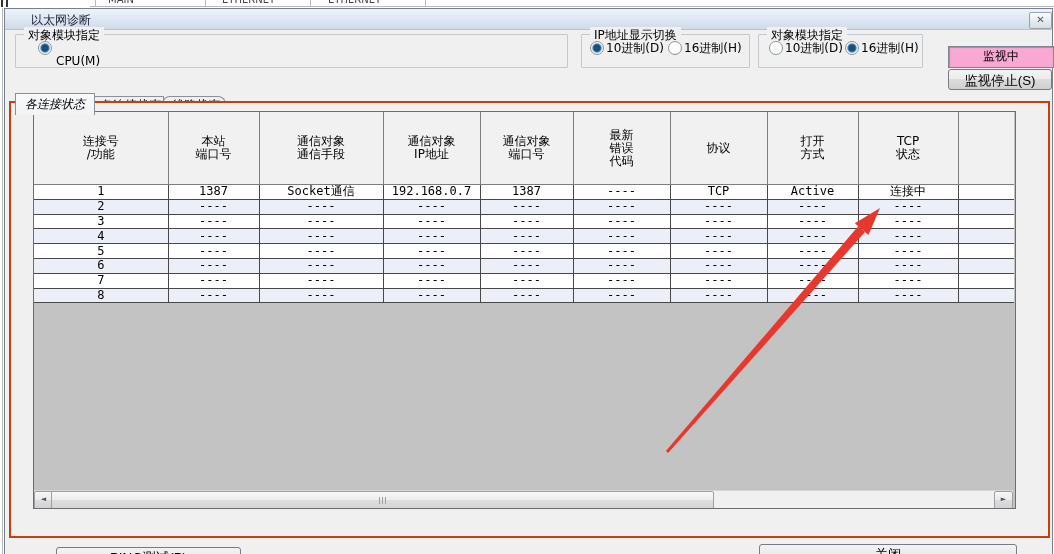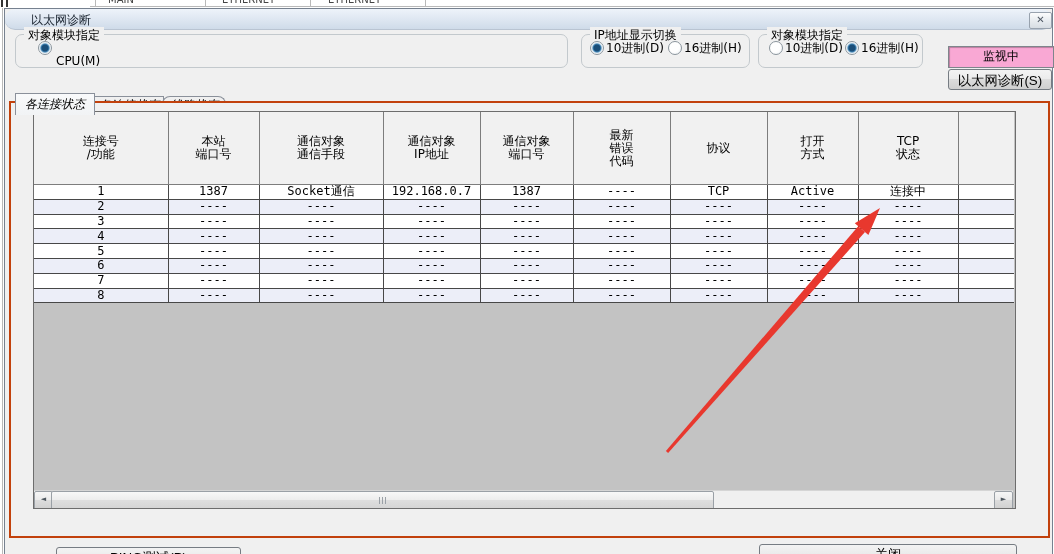--- a/index.html
+++ b/index.html
@@ -10,28 +10,28 @@
   
   #backdrop-top{left:0;top:0;width:1054px;height:8px;background:#fff;overflow:hidden;}
   .bd-frag{position:absolute;top:-6px;color:#444;font-size:10px;white-space:nowrap;}
   .bd-line{position:absolute;background:#b9b9b9;}
   #backdrop-left{left:0;top:8px;width:4px;height:546px;background:#fff;overflow:hidden;}
 
   
   #dialog{left:4px;top:8px;width:1047px;height:546px;background:#f0f0f0;border:1px solid #76818f;}
   #titlebar{left:0;top:0;width:100%;height:20px;
             background:linear-gradient(#eef3fa,#dde6f1 55%,#cfdbe9);
-            border-bottom:1px solid #b9c4d2;border-radius:10px;}
+            border-bottom:1px solid #b9c4d2;}
   #title-text{position:absolute;left:26px;top:3px;color:#18222e;}
   #close-btn{position:absolute;right:0px;top:3px;width:21px;height:15px;border:1px solid #98a2ae;border-radius:2px;
              background:linear-gradient(#fbfcfd,#e8ecf0 50%,#d7dde3);text-align:center;line-height:13px;
              color:#4e5864;font-weight:bold;font-size:10px;}
 
   
-  .groupbox{border:1px solid #c3c9cd;border-radius:7px;background:#f0f0f0;}
+  .groupbox{border:1px solid #c3c9cd;border-radius:1px;background:#f0f0f0;}
   .groupbox>.gb-label{position:absolute;top:-8px;left:8px;background:#f0f0f0;padding:0 4px;white-space:nowrap;}
   .radio{position:absolute;width:12px;height:12px;border-radius:50%;border:1px solid #8b959d;
          background:radial-gradient(circle at 35% 30%,#ffffff 55%,#e9eef2);}
   .radio.on{background:radial-gradient(circle at 50% 50%,#1a4e79 0 3px,#3f83b4 4px,#d2e3ef 5px,#fff 6px);}
   .radio-label{position:absolute;white-space:nowrap;}
 
   
   #monitor-status{left:943px;top:37px;width:104px;height:20px;border:1px solid #7f858c;
                   text-align:center;line-height:18px;box-shadow:inset 1px 1px 1px rgba(0,0,0,.25);}
   .win-btn{border:1px solid #767c83;border-radius:3px;text-align:center;
@@ -117,21 +117,21 @@
 
     <div class="abs groupbox" style="left:753px;top:25px;width:163px;height:32px;">
       <span class="gb-label">对象模块指定</span>
       <span class="radio" style="left:10px;top:6px;"></span>
       <span class="radio-label" style="left:26px;top:5px;">10进制(D)</span>
       <span class="radio on" style="left:86px;top:6px;"></span>
       <span class="radio-label" style="left:102px;top:5px;">16进制(H)</span>
     </div>
 
     <div class="abs" id="monitor-status" style="background: #f9a8d4;">监视中</div>
-    <button class="abs win-btn" id="monitor-stop">以太网诊断(S)</button>
+    <button class="abs win-btn" id="monitor-stop">监视停止(S)</button>
 
     <div class="abs tab" id="tab-0">各连接状态</div>
     <div class="abs tab" id="tab-1">各连接状态</div>
     <div class="abs tab" id="tab-2">线路状态</div>
 
     <div class="abs" id="tab-panel">
 
       <div class="abs" id="grid-box">
         <table>
           <colgroup>

